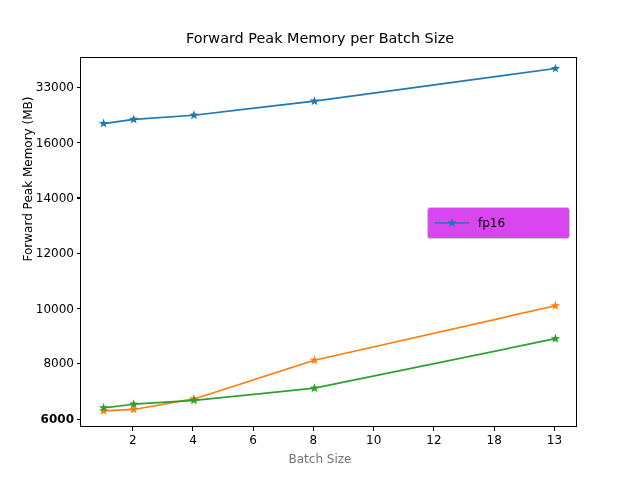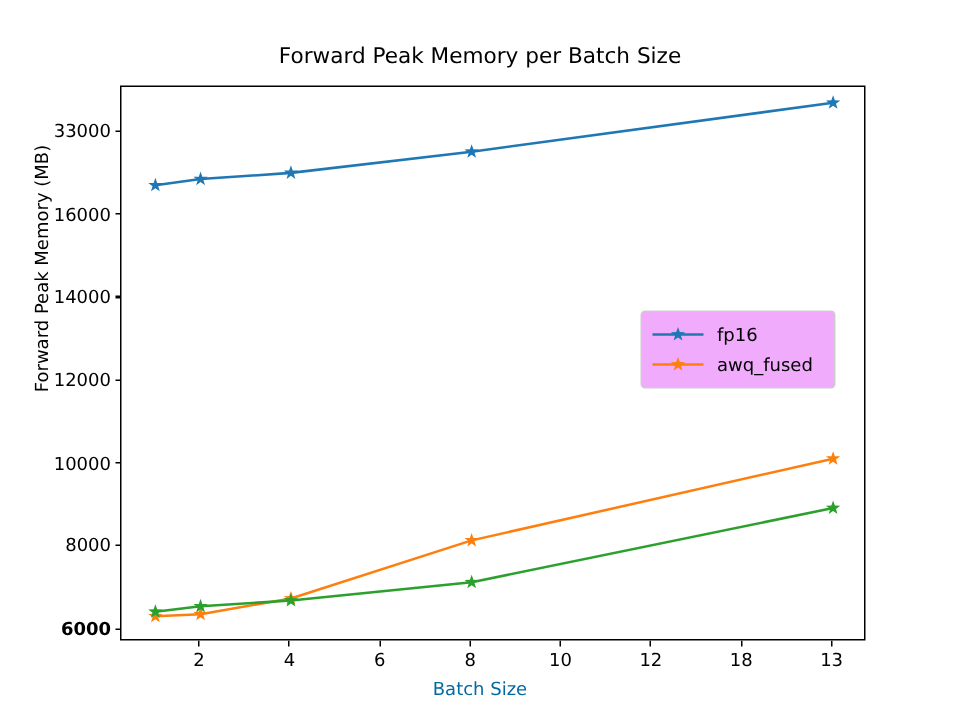--- a/index.html
+++ b/index.html
@@ -81,40 +81,40 @@
     height: 3.5px;
     background: #000000;
   }
   #xlabel {
     position: absolute;
     left: 0;
     top: 452px;
     width: 640px;
     text-align: center;
     font-size: 12px;
-    color: #0369a1;
+    color: #737373;
   }
   #ylabel {
     position: absolute;
     left: -132px;
     top: 172px;
     width: 320px;
     text-align: center;
     font-size: 12px;
     color: #000000;
     transform: rotate(-90deg);
   }
   #legend {
     position: absolute;
     left: 427px;
     top: 207px;
-    width: 130px;
+    width: 143px;
     padding: 5px 6px 5px 6px;
     box-sizing: border-box;
-    background: #f0abfc;
+    background: #d946ef;
     border: 0.8px solid #cccccc;
     border-radius: 3px;
   }
   .legend-row {
     display: flex;
     align-items: center;
     height: 20px;
   }
   .legend-swatch {
     width: 36px;
@@ -211,24 +211,15 @@
   <div id="legend">
       <div class="legend-row">
         <span class="legend-swatch">
           <svg width="36" height="14" viewBox="0 0 36 14">
             <line x1="1" y1="7" x2="35" y2="7" stroke="#1f77b4" stroke-width="1.7"></line>
             <path d="M18.00,2.00L19.18,5.38L22.76,5.45L19.90,7.62L20.94,11.05L18.00,9.00L15.06,11.05L16.10,7.62L13.24,5.45L16.82,5.38Z" fill="#1f77b4"></path>
           </svg>
         </span>
         <span class="legend-text">fp16</span>
       </div>
-      <div class="legend-row">
-        <span class="legend-swatch">
-          <svg width="36" height="14" viewBox="0 0 36 14">
-            <line x1="1" y1="7" x2="35" y2="7" stroke="#ff7f0e" stroke-width="1.7"></line>
-            <path d="M18.00,2.00L19.18,5.38L22.76,5.45L19.90,7.62L20.94,11.05L18.00,9.00L15.06,11.05L16.10,7.62L13.24,5.45L16.82,5.38Z" fill="#ff7f0e"></path>
-          </svg>
-        </span>
-        <span class="legend-text">awq_fused</span>
-      </div>
     </div>
 
 </div>
 
 </body></html>

